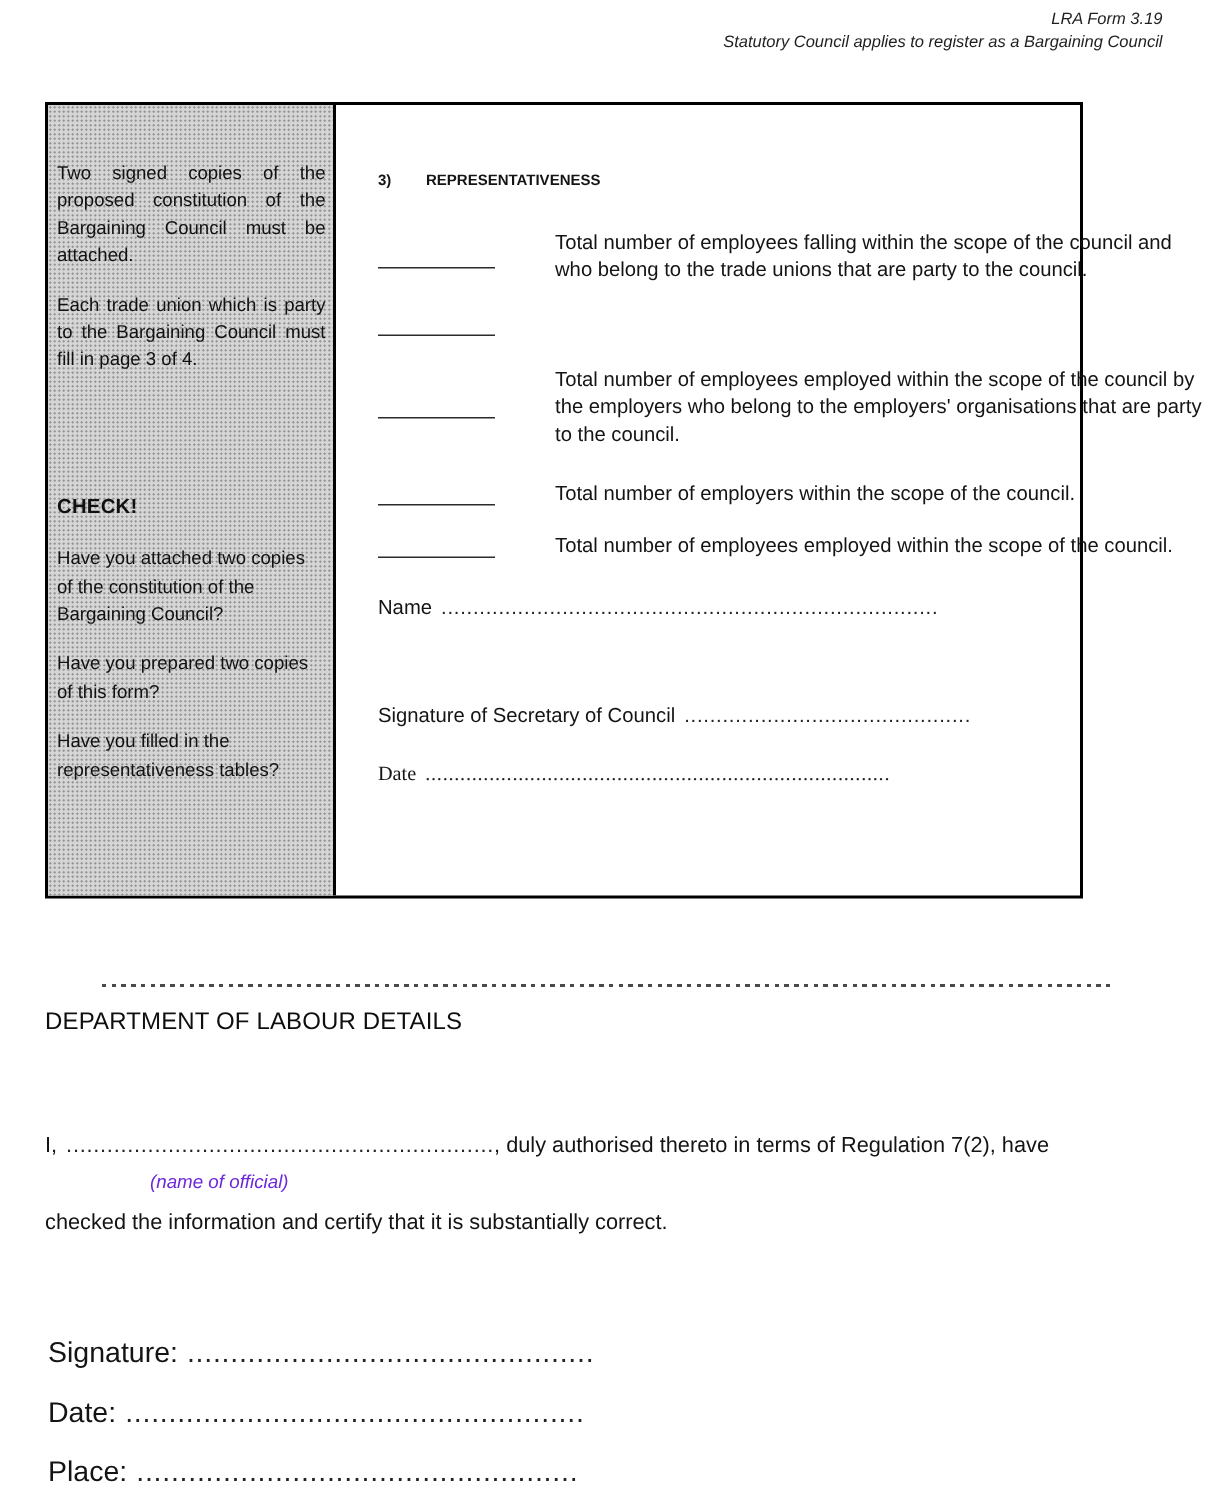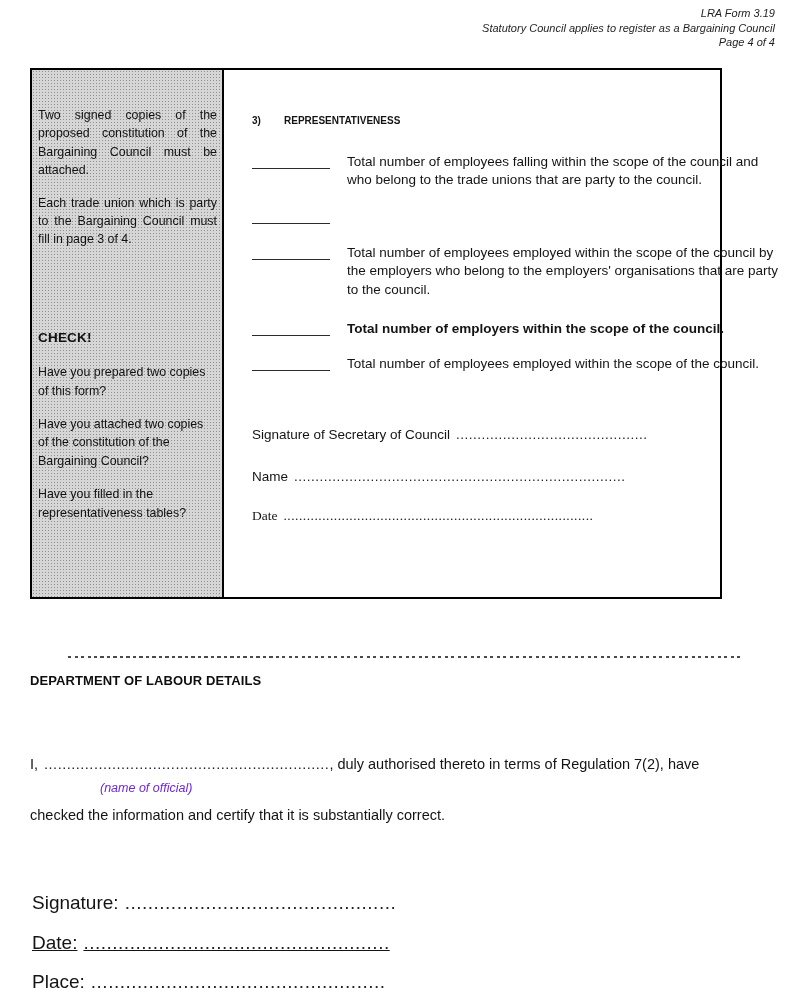--- a/index.html
+++ b/index.html
@@ -33,78 +33,77 @@
     font-weight:bold;text-align:left;font-size:13.5px;
     margin:80px 0 16px 0;letter-spacing:0.2px;
   }
   .main-col{
     flex:1;box-sizing:border-box;
     padding:42px 8px 0 28px;
     font-size:13.5px;line-height:18.5px;color:#141414;
   }
   .section-heading{font-weight:bold;font-size:10px;margin:0;}
   .sec-num{display:inline-block;width:32px;}
-  .rep-item{display:flex;align-items:flex-start;margin:0;}
+  .rep-item{display:flex;align-items:center;margin:0;gap:23px;}
   .rep-item.m1{margin-top:22px;}
   .rep-item.m2{margin-top:18px;}
   .rep-item.m3{margin-top:20px;}
-  .rep-item.m4{margin-top:21px;font-weight:bold;}
+  .rep-item.m4{margin-top:21px;}
   .rep-item.m5{margin-top:16px;}
   .blank-line{
     flex:0 0 78px;width:78px;height:15px;
     border-bottom:1.5px solid #2b2b2b;margin-right:17px;
   }
   .rep-text{width:436px;}
   .sig-line{font-size:13.5px;white-space:nowrap;}
   .sig-line.secretary{margin-top:53px;}
   .sig-line.name{margin-top:23px;}
   .sig-line.date{margin-top:21px;font-family:Liberation Serif, serif;}
   .dots{letter-spacing:0.5px;margin-left:6px;color:#222;}
   
   .dashed-sep{
     position:absolute;left:68px;top:656px;width:672px;height:2px;
     background:repeating-linear-gradient(90deg,#4a4a4a 0 3px,rgba(0,0,0,0) 3px 6.5px);
   }
   .dept-heading{
     position:absolute;left:30px;top:673px;
-    font-weight:bold;font-size:13px;letter-spacing:0.1px;color:#0e0e0e;
+    font-weight:normal;font-size:16px;letter-spacing:0.1px;color:#0e0e0e;
   }
   .auth-line{
     position:absolute;left:30px;top:756px;font-size:14.5px;white-space:nowrap;color:#141414;
   }
   .name-caption{
     position:absolute;left:100px;top:781px;font-style:italic;font-size:12.5px;color:#6d28d9;
   }
   .certify-line{
     position:absolute;left:30px;top:807px;font-size:14.5px;color:#141414;
   }
   .bottom-row{
     position:absolute;left:32px;font-size:19px;white-space:nowrap;color:#141414;
   }
   .bottom-row.sig{top:892px;}
-  .bottom-row.date{top:932px;text-decoration:underline;}
+  .bottom-row.date{top:932px;}
   .bottom-row.place{top:971px;}
 </style>
 </head>
 <body>
 
 <div class="doc-header">
   <div>LRA Form 3.19</div>
   <div>Statutory Council applies to register as a Bargaining Council</div>
-  <div>Page 4 of 4</div>
 </div>
 
 <div class="form-box">
 
   <div class="sidebar">
     <p>Two signed copies of the proposed constitution of the Bargaining Council must be attached.</p>
     <p>Each trade union which is party to the Bargaining Council must fill in page 3 of 4.</p>
     <div class="check-title">CHECK!</div>
+    <p class="check-item">Have you attached two copies of the constitution of the Bargaining Council?</p>
     <p class="check-item">Have you prepared two copies of this form?</p>
-    <p class="check-item">Have you attached two copies of the constitution of the Bargaining Council?</p>
     <p class="check-item">Have you filled in the representativeness tables?</p>
   </div>
 
   <div class="main-col">
     <div class="section-heading">
       <span class="sec-num">3)</span><span>REPRESENTATIVENESS</span>
     </div>
 
     <div class="rep-item m1">
       <span class="blank-line"></span>
@@ -119,25 +118,25 @@
     </div>
     <div class="rep-item m4">
       <span class="blank-line"></span>
       <span class="rep-text">Total number of employers within the scope of the council.</span>
     </div>
     <div class="rep-item m5">
       <span class="blank-line"></span>
       <span class="rep-text">Total number of employees employed within the scope of the council.</span>
     </div>
 
+    <div class="sig-line name">
+      <span>Name</span><span class="dots">..............................................................................</span>
+    </div>
     <div class="sig-line secretary">
       <span>Signature of Secretary of Council</span><span class="dots">.............................................</span>
-    </div>
-    <div class="sig-line name">
-      <span>Name</span><span class="dots">..............................................................................</span>
     </div>
     <div class="sig-line date">
       <span>Date</span><span class="dots">................................................................................</span>
     </div>
   </div>
 
 </div>
 
 <div class="dashed-sep"></div>
 

